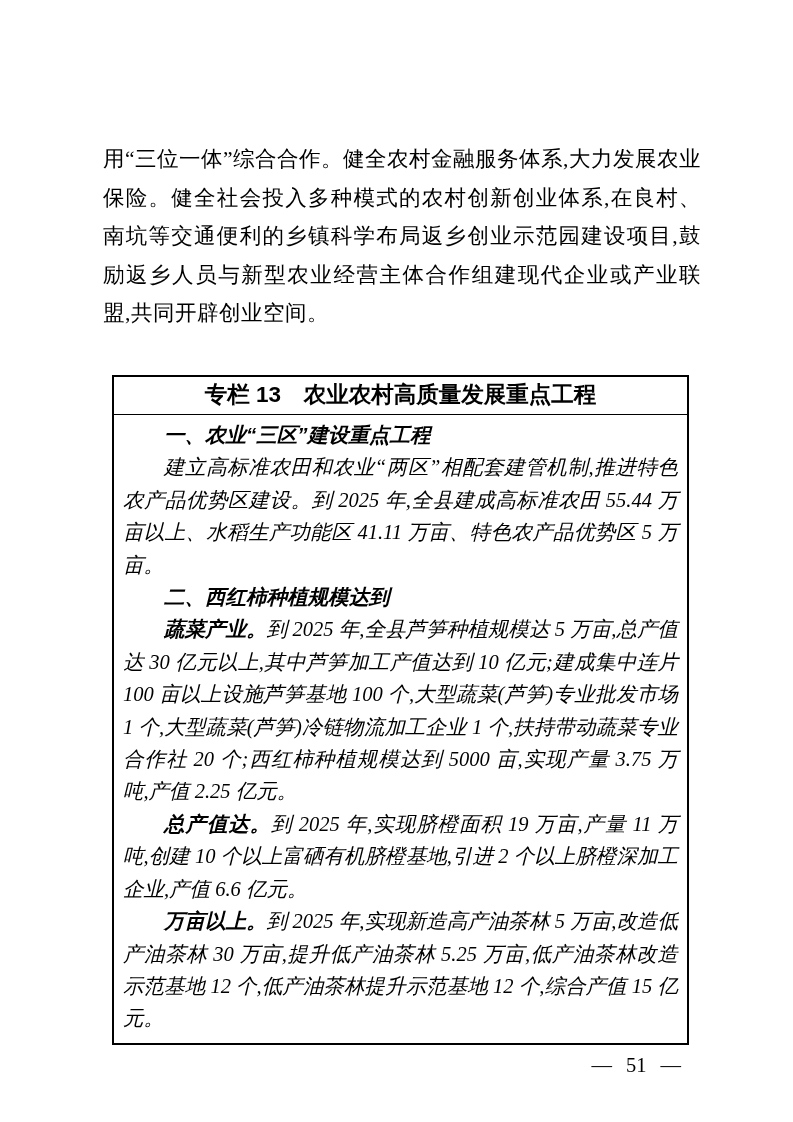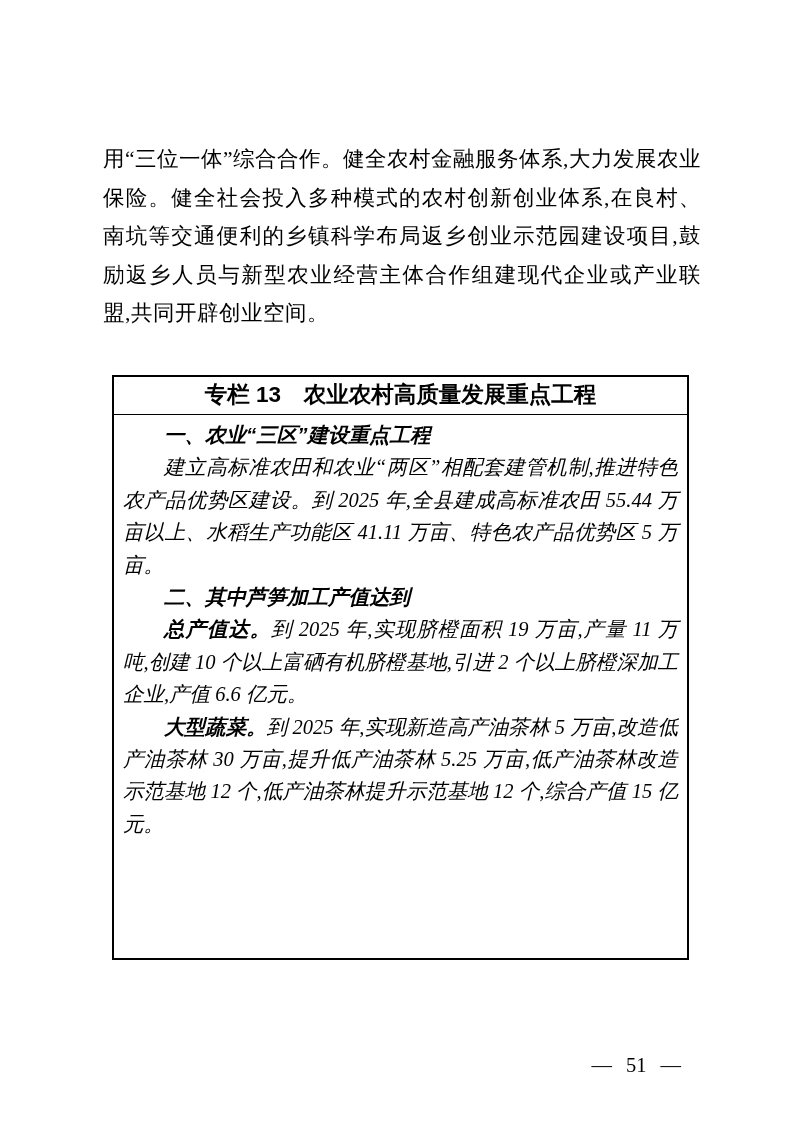--- a/index.html
+++ b/index.html
@@ -93,29 +93,32 @@
 
   <div class="callout-box">
     <div class="callout-title">专栏 13　农业农村高质量发展重点工程</div>
 
     <div class="callout-content">
 
       <p class="sec-heading">一、农业“三区”建设重点工程</p>
 
       <p>建立高标准农田和农业“两区”相配套建管机制,推进特色农产品优势区建设。到 2025 年,全县建成高标准农田 55.44 万亩以上、水稻生产功能区 41.11 万亩、特色农产品优势区 5 万亩。</p>
 
-      <p class="sec-heading">二、其中芦笋加工产值达到</p>
+      <p class="sec-heading">二、西红柿种植规模达到</p>
 
+      <p>
+        <span class="industry-lead">蔬菜产业。</span><span>到 2025 年,全县芦笋种植规模达 5 万亩,总产值达 30 亿元以上,其中芦笋加工产值达到 10 亿元;建成集中连片 100 亩以上设施芦笋基地 100 个,大型蔬菜(芦笋)专业批发市场 1 个,大型蔬菜(芦笋)冷链物流加工企业 1 个,扶持带动蔬菜专业合作社 20 个;西红柿种植规模达到 5000 亩,实现产量 3.75 万吨,产值 2.25 亿元。</span>
+      </p>
 
       <p>
         <span class="industry-lead">总产值达。</span><span>到 2025 年,实现脐橙面积 19 万亩,产量 11 万吨,创建 10 个以上富硒有机脐橙基地,引进 2 个以上脐橙深加工企业,产值 6.6 亿元。</span>
       </p>
 
       <p>
-        <span class="industry-lead">大型蔬菜。</span><span>到 2025 年,实现新造高产油茶林 5 万亩,改造低产油茶林 30 万亩,提升低产油茶林 5.25 万亩,低产油茶林改造示范基地 12 个,低产油茶林提升示范基地 12 个,综合产值 15 亿元。</span>
+        <span class="industry-lead">万亩以上。</span><span>到 2025 年,实现新造高产油茶林 5 万亩,改造低产油茶林 30 万亩,提升低产油茶林 5.25 万亩,低产油茶林改造示范基地 12 个,低产油茶林提升示范基地 12 个,综合产值 15 亿元。</span>
       </p>
 
     </div>
   </div>
 
   <div class="page-footer">
     <span class="dash">—</span><span class="num">51</span><span class="dash">—</span>
   </div>
 
 </div>

